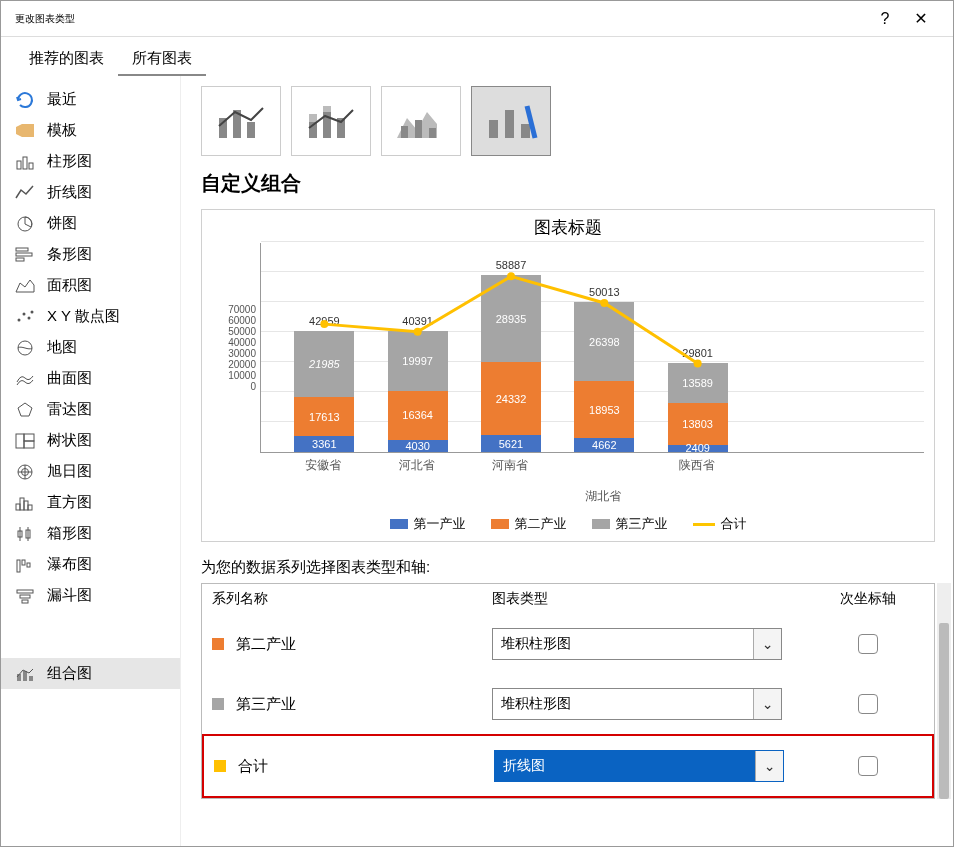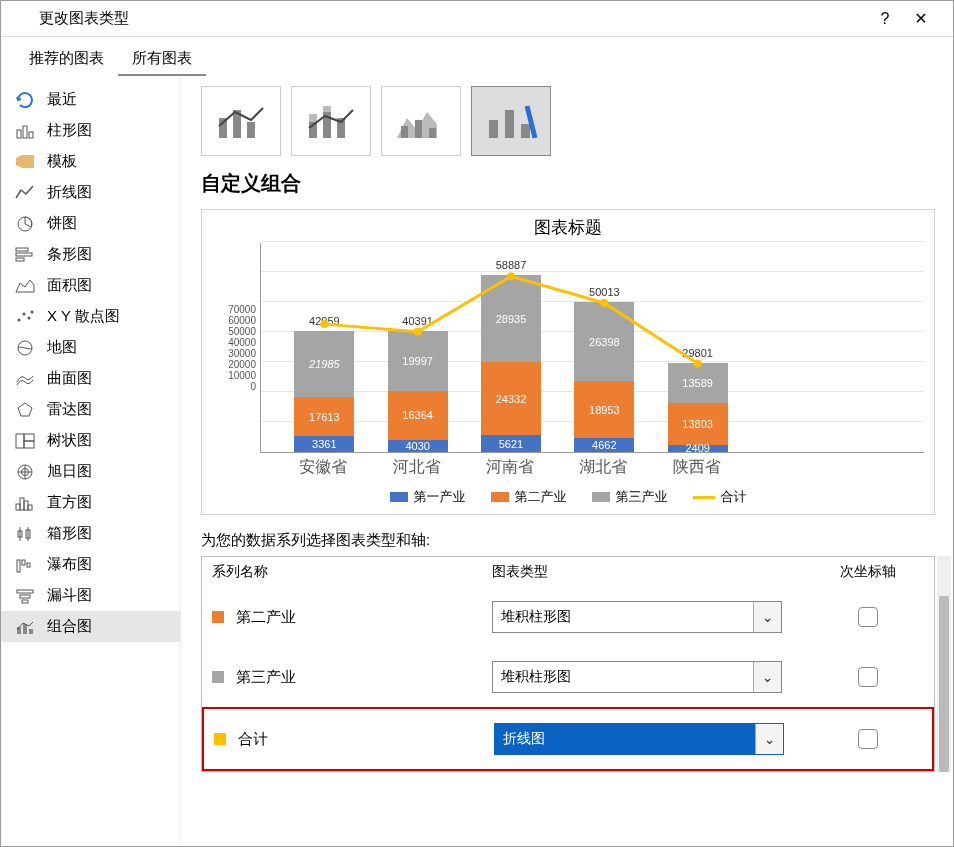--- a/index.html
+++ b/index.html
@@ -1,50 +1,50 @@
 <!DOCTYPE html>
 <html><head>
 <meta charset="utf-8">
 <style>
 * { box-sizing: border-box; margin: 0; padding: 0; font-family: "Microsoft YaHei", sans-serif; }
 body { background: #fff; width: 954px; height: 847px; overflow: hidden; }
 .dialog { width: 954px; height: 847px; border: 1px solid #999; display: flex; flex-direction: column; }
 
 .titlebar { height: 36px; display: flex; align-items: center; padding: 0 14px; border-bottom: 1px solid #ddd; }
-.titlebar-title { font-size: 15px; flex: 1; margin-left: 24px; }
+.titlebar-title { font-size: 10px; flex: 1; }
 .titlebar-btn { width: 36px; text-align: center; font-size: 16px; cursor: pointer; }
 
 .tabs { display: flex; padding: 6px 10px 0 14px; }
 .tab { padding: 6px 14px; font-size: 15px; cursor: pointer; }
 .tab.active { border-bottom: 2px solid #888; font-weight: 500; }
 
 .mainrow { flex: 1; display: flex; min-height: 0; }
 .sidebar { width: 180px; border-right: 1px solid #eee; padding: 8px 0; overflow-y: auto; }
 .side-item { display: flex; align-items: center; gap: 12px; padding: 6px 14px; font-size: 15px; cursor: pointer; }
-.side-item.selected { background: #e6e6e6; }
+.side-item.selected { background: #e6e6e6; margin-top: 47px; }
 .side-icon { width: 20px; height: 18px; display: inline-flex; align-items: center; justify-content: center; color: #555; }
 
 .content { flex: 1; padding: 10px 18px 10px 20px; display: flex; flex-direction: column; min-height: 0; }
 .subtype-row { display: flex; gap: 10px; margin-bottom: 14px; }
 .subtype { width: 80px; height: 70px; border: 1px solid #ccc; display: flex; align-items: center; justify-content: center; cursor: pointer; background: #fff; }
 .subtype.selected { background: #ddd; border: 1px solid #888; }
 .subtype svg { width: 56px; height: 46px; }
 
 .heading { font-size: 20px; font-weight: 700; margin-bottom: 12px; }
 
 .chart-box { border: 1px solid #d0d0d0; padding: 6px 10px 8px 10px; }
 .chart-title { text-align: center; font-size: 17px; margin-bottom: 4px; }
 .chart-area { display: flex; }
 .yaxis { width: 48px; display: flex; flex-direction: column; justify-content: center; align-items: flex-end; font-size: 10px; color: #555; height: 210px; padding-right: 4px; }
 .plot { flex: 1; position: relative; height: 210px; border-left: 1px solid #999; border-bottom: 1px solid #999; }
 .gridline { position: absolute; left: 0; right: 0; border-top: 1px solid #e6e6e6; }
 .bar-group { position: absolute; bottom: 0; width: 60px; display: flex; flex-direction: column-reverse; align-items: center; }
 .bar-seg { width: 100%; display: flex; align-items: center; justify-content: center; color: #fff; font-size: 11px; }
 .bar-total { position: absolute; top: -16px; font-size: 11px; color: #333; }
-.xlabels { display: flex; margin-left: 48px; font-size: 16px; color: #555; padding-top: 4px; }
+.xlabels { display: flex; margin-left: 48px; font-size: 12px; color: #555; padding-top: 4px; }
 .xlabel { text-align: center; }
 .legend { display: flex; justify-content: center; gap: 25px; margin-top: 10px; font-size: 13px; }
 .leg-item { display: flex; align-items: center; gap: 6px; }
 .leg-sw { width: 18px; height: 10px; }
 .leg-line { width: 22px; height: 3px; background: #fdc500; }
 
 .series-label { font-size: 15px; margin: 16px 0 6px 0; }
 .series-table { border: 1px solid #bbb; position: relative; }
 .series-head { display: flex; font-size: 14px; padding: 6px 10px; }
 .sh-name { width: 280px; }
@@ -89,34 +89,34 @@
             <svg viewBox="0 0 20 18">
               <path d="M3 9 A7 7 0 1 1 5 14" fill="none" stroke="#2b78d8" stroke-width="2"></path>
               <path d="M2 6 L3 9 L6 8" fill="none" stroke="#2b78d8" stroke-width="2"></path>
             </svg>
           </span>
           <span>最近</span>
         </div>
         <div class="side-item">
           <span class="side-icon">
             <svg viewBox="0 0 20 18">
+              <path d="M1 5 L7 2 L19 2 L19 15 L7 15 L1 12 Z" fill="#e8b76f"></path>
+            </svg>
+          </span>
+          <span>模板</span>
+        </div>
+        <div class="side-item">
+          <span class="side-icon">
+            <svg viewBox="0 0 20 18">
               <rect x="2" y="8" width="4" height="8" fill="none" stroke="#555"></rect>
               <rect x="8" y="4" width="4" height="12" fill="none" stroke="#555"></rect>
               <rect x="14" y="10" width="4" height="6" fill="none" stroke="#555"></rect>
             </svg>
           </span>
           <span>柱形图</span>
-        </div>
-        <div class="side-item">
-          <span class="side-icon">
-            <svg viewBox="0 0 20 18">
-              <path d="M1 5 L7 2 L19 2 L19 15 L7 15 L1 12 Z" fill="#e8b76f"></path>
-            </svg>
-          </span>
-          <span>模板</span>
         </div>
         <div class="side-item">
           <span class="side-icon">
             <svg viewBox="0 0 20 18">
               <polyline points="1,14 6,6 11,10 18,2" fill="none" stroke="#555" stroke-width="1.5"></polyline>
             </svg>
           </span>
           <span>折线图</span>
         </div>
         <div class="side-item">
@@ -356,21 +356,21 @@
                 <circle cx="250.00000000000003" cy="33.339" r="4" fill="#ffc000"></circle>
                 <circle cx="343.3333333333333" cy="59.96100000000001" r="4" fill="#ffc000"></circle>
                 <circle cx="436.6666666666667" cy="120.597" r="4" fill="#ffc000"></circle>
               </svg>
             </div>
         </div>
         <div class="xlabels" id="xlabels">
             <div class="xlabel" style="width: 60px; margin-left: 33.3333px;">安徽省</div>
             <div class="xlabel" style="width: 60px; margin-left: 33.3333px;">河北省</div>
             <div class="xlabel" style="width: 60px; margin-left: 33.3333px;">河南省</div>
-            <div class="xlabel" style="width: 60px; margin-left: 33.3333px;">湖北省</div>
+            <div class="xlabel" style="width: 60px; margin-left: 33.3333px; margin-top: 31px;">湖北省</div>
             <div class="xlabel" style="width: 60px; margin-left: 33.3333px;">陕西省</div>
           </div>
         <div class="legend" id="legend">
             <div class="leg-item">
               <span class="leg-sw" style="background:#4472c4"></span>
               <span>第一产业</span>
             </div>
             <div class="leg-item">
               <span class="leg-sw" style="background:#ed7d31"></span>
               <span>第二产业</span>

